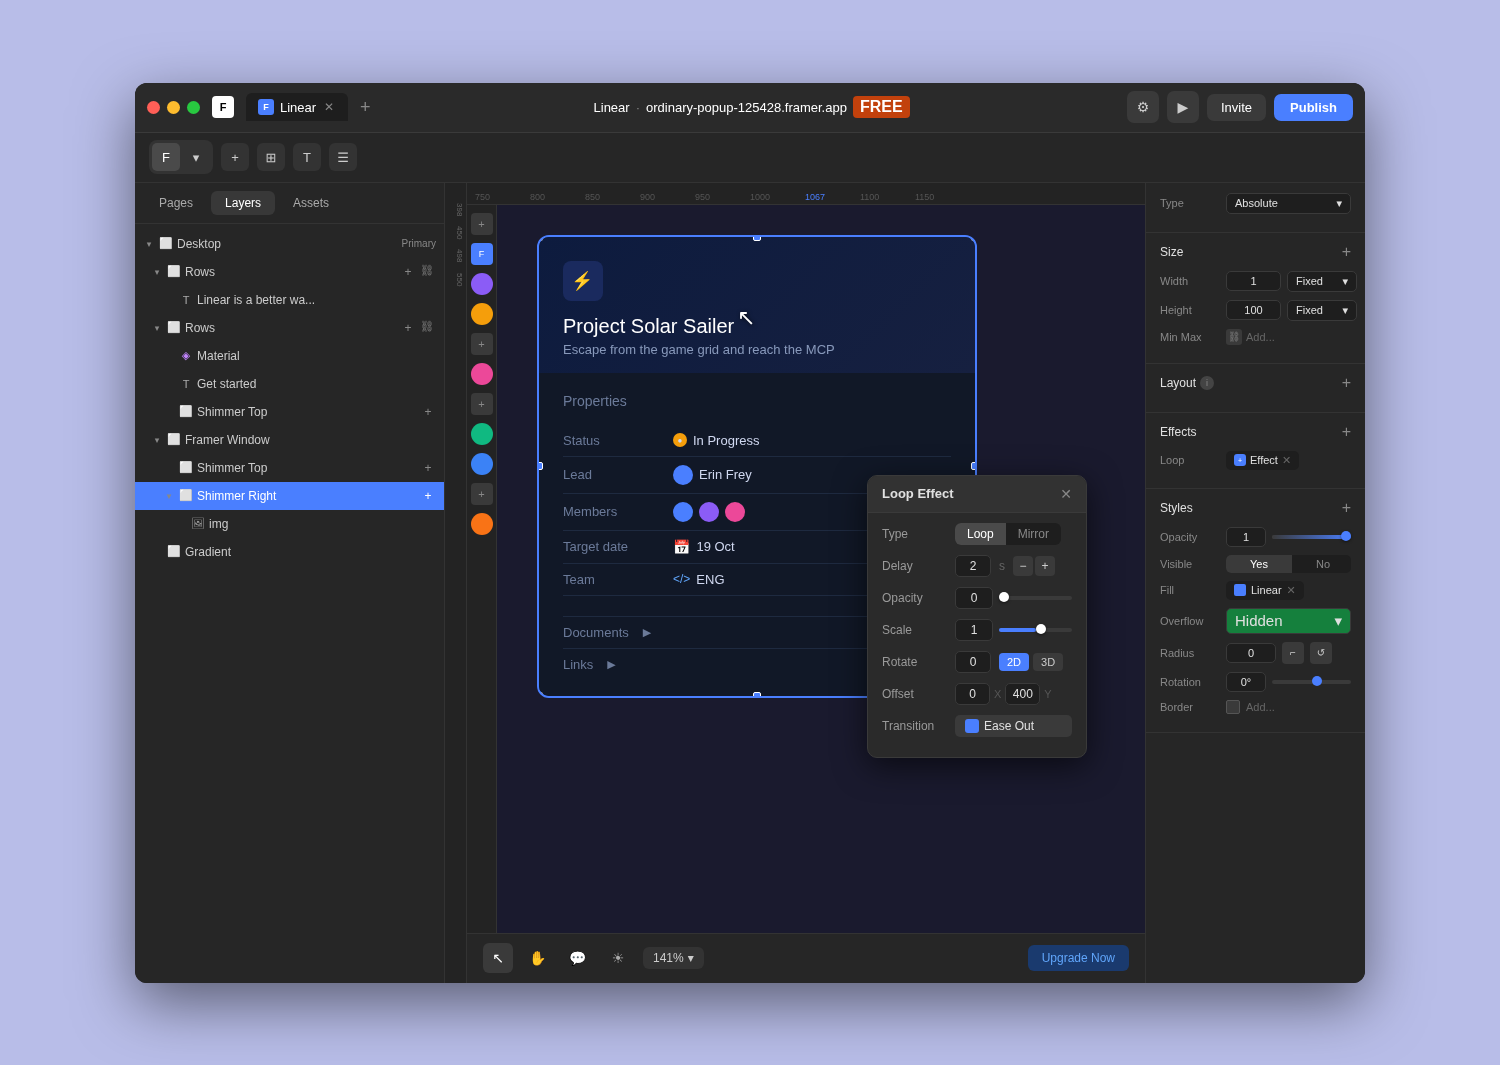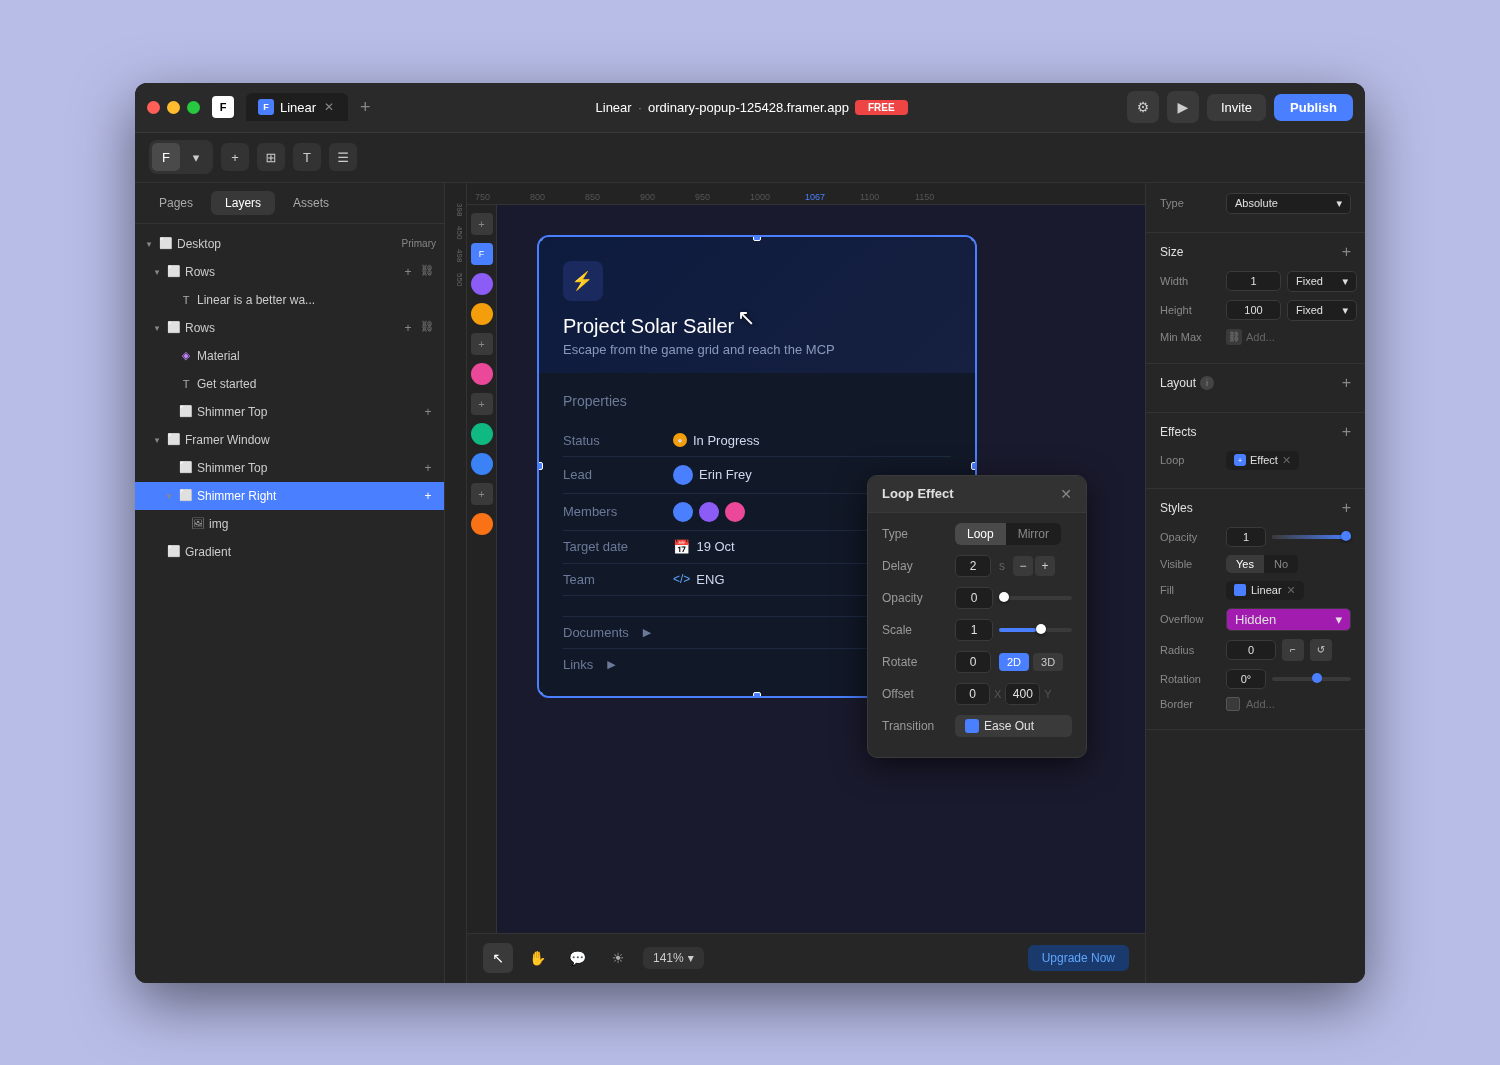--- a/index.html
+++ b/index.html
@@ -94,25 +94,25 @@
       flex: 1;
       display: flex;
       align-items: center;
       justify-content: center;
       gap: 6px;
       color: #fff;
       font-size: 13px;
     }
     .title-dot { color: #888; }
     .free-badge {
-      background: #ef4444;
+      background: #c2410c;
       color: #fff;
-      font-size: 10px;
+      font-size: 16px;
       font-weight: 700;
-      padding: 2px 13px;
+      padding: 2px 7px;
       border-radius: 4px;
     }
 
     .title-bar-right {
       display: flex;
       align-items: center;
       gap: 8px;
     }
     .icon-btn {
       width: 32px; height: 32px;
@@ -772,21 +772,21 @@
       color: #666; font-size: 11px; cursor: pointer;
     }
 
     .visible-toggle {
       display: flex;
       background: #1e1e1e;
       border-radius: 5px;
       overflow: hidden;
     }
     .visible-btn {
-      padding: 3px 10px;
+      padding: 3px 24px;
       font-size: 11px;
       cursor: pointer;
       color: #888;
       text-align: right;
     }
     .visible-btn.active {
       background: #3a3a3a;
       color: #fff;
     }
 
@@ -803,26 +803,26 @@
     .fill-color-swatch {
       width: 12px; height: 12px;
       border-radius: 2px;
       background: #4a7fff;
     }
     .fill-close { color: #666; font-size: 11px; cursor: pointer; }
 
     .overflow-select {
       display: flex;
       align-items: center;
-      background: #a21caf;
+      background: #15803d;
       border: 1px solid #3a3a3a;
       border-radius: 5px;
       padding: 3px 8px;
       color: #e0e0e0;
-      font-size: 13px;
+      font-size: 15px;
       flex: 1;
       cursor: pointer;
       justify-content: space-between;
     }
 
     .radius-input {
       background: #1e1e1e;
       border: 1px solid #3a3a3a;
       border-radius: 5px;
       color: #e0e0e0;

